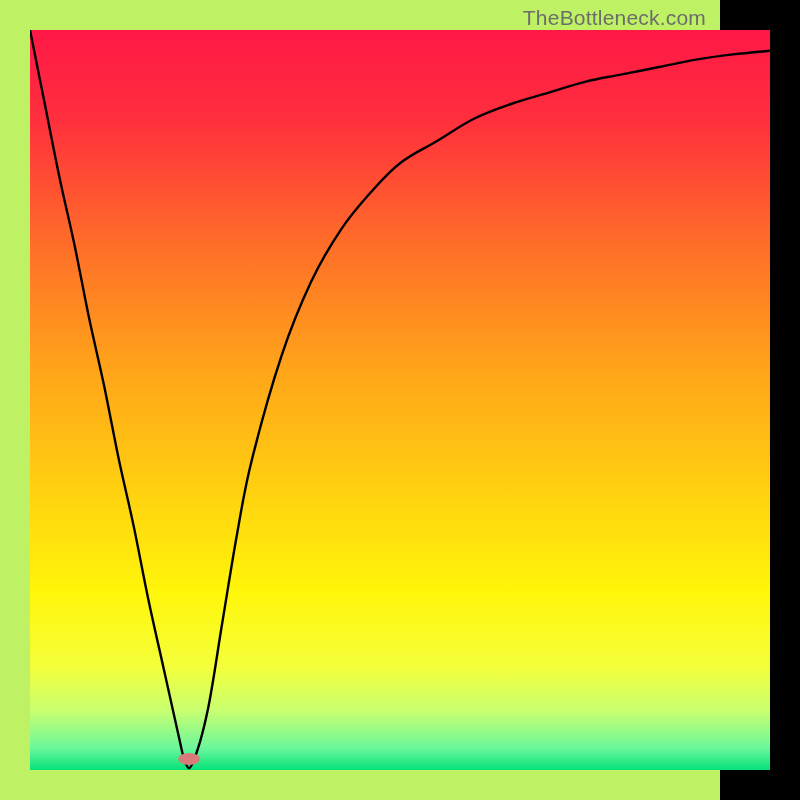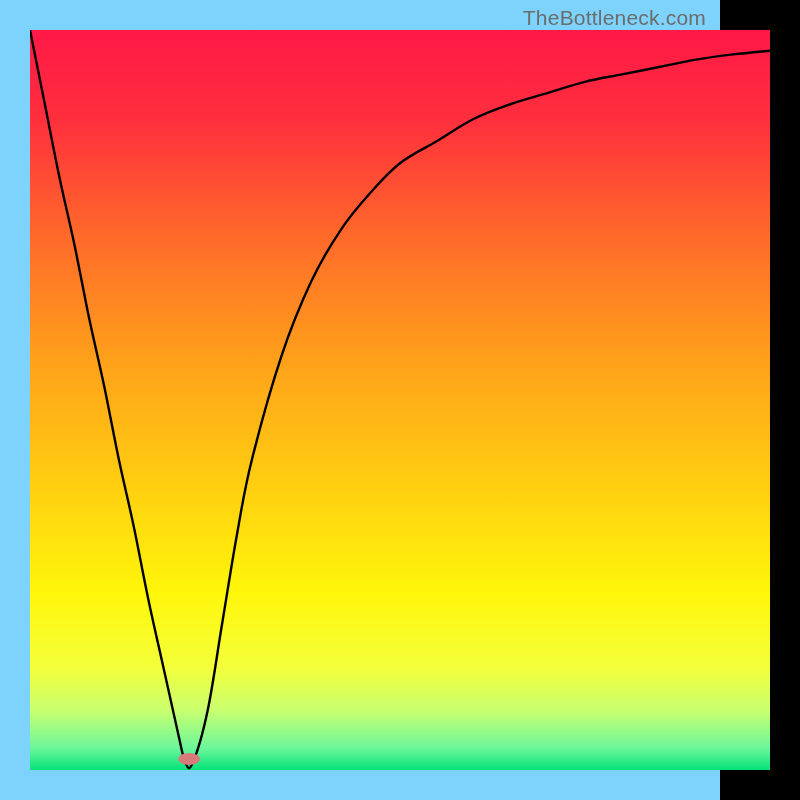--- a/index.html
+++ b/index.html
@@ -8,21 +8,21 @@
     width: 800px;
     height: 800px;
     overflow: hidden;
     background: #000;
     font-family: Arial, Helvetica, sans-serif;
   }
   .frame {
     position: relative;
     width: 720px;
     height: 800px;
-    background: #7dd3fc;
+    background: #bef264;
   }
   .plot {
     position: absolute;
     left: 30px;
     top: 30px;
     width: 740px;
     height: 740px;
     overflow: hidden;
   }
   .watermark {

